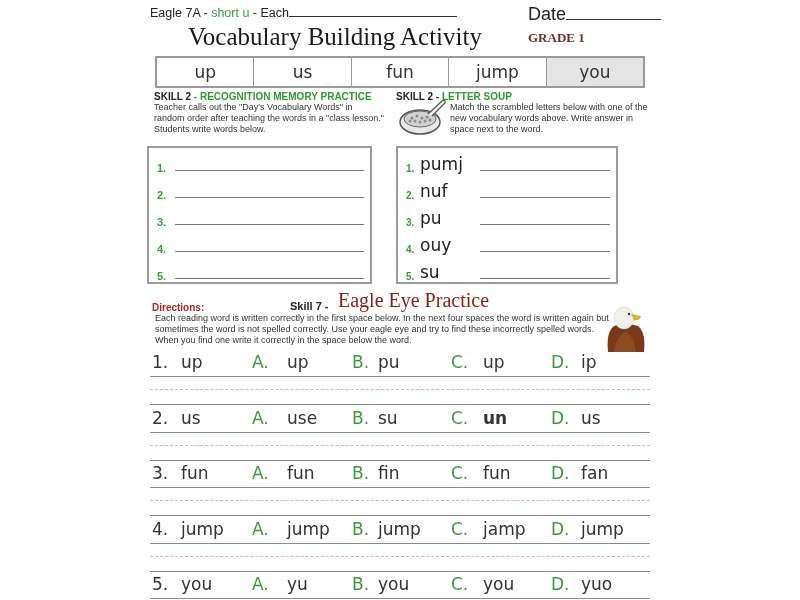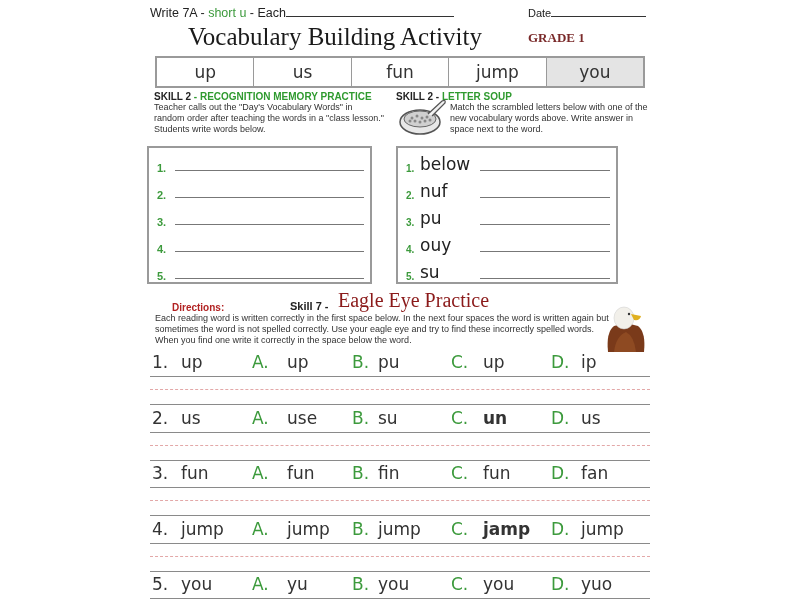--- a/index.html
+++ b/index.html
@@ -5,21 +5,21 @@
   html, body { margin: 0; padding: 0; }
   body {
     width: 800px; height: 600px; background: #ffffff; position: relative; overflow: hidden;
     font-family: "Liberation Sans", sans-serif; color: #222;
   }
   .abs { position: absolute; }
   
   .top-line { left: 150px; top: 4px; font-size: 12.5px; color: #222; white-space: nowrap; }
   .top-line .green { color: #3c9a3c; }
   .uline { display: inline-block; border-bottom: 1px solid #333; vertical-align: baseline; height: 12px; }
-  .date { left: 528px; top: 4px; font-size: 11px; white-space: nowrap; }
+  .date { left: 528px; top: 4px; font-size: 18px; white-space: nowrap; }
   .title { left: 188px; top: 23px; font-family: "Liberation Serif", serif; font-size: 25px; color: #1a1a1a; }
   .grade { left: 528px; top: 30px; font-family: "Liberation Serif", serif; font-size: 13px; font-weight: bold; color: #7a2a2a; }
 
   
   .wordbank { left: 155px; top: 56px; width: 490px; height: 32px; border: 2px solid #9a9a9a; display: flex; box-sizing: border-box; background: #fff; }
   .wordbank .cell { flex: 1; border-right: 1.5px solid #9a9a9a; display: flex; align-items: center; justify-content: center;
     font-family: "DejaVu Sans", sans-serif; font-size: 17px; color: #333; }
   .wordbank .cell:last-child { border-right: none; background: #e4e4e4; }
 
   
@@ -37,39 +37,39 @@
   .box1 { left: 147px; top: 146px; width: 225px; height: 138px; }
   .box2 { left: 396px; top: 146px; width: 222px; height: 138px; }
   .box-row { position: absolute; left: 8px; right: 6px; height: 22px; display: flex; align-items: flex-end; }
   .box-row .num { color: #3c9a3c; font-weight: bold; font-size: 11px; width: 16px; }
   .box-row .line { flex: 1; border-bottom: 1px solid #777; margin-bottom: 3px; margin-left: 2px; }
   .box2 .box-row .num { font-size: 10px; width: 14px; }
   .box2 .box-row .word { font-family: "DejaVu Sans", sans-serif; font-size: 17px; color: #222; width: 60px; line-height: 20px; }
   .box2 .box-row .line { margin-left: 0; }
 
   
-  .dir-label { left: 172px; top: 302px; font-size: 10px; font-weight: bold; color: #b22222; }
+  .dir-label { left: 152px; top: 302px; font-size: 10px; font-weight: bold; color: #b22222; }
   .s3label { left: 290px; top: 300px; font-size: 11px; font-weight: bold; color: #222; white-space: nowrap; }
   .s3title { left: 338px; top: 289px; font-family: "Liberation Serif", serif; font-size: 20px; color: #8b1a1a; white-space: nowrap; }
   .s3desc { left: 155px; top: 313px; width: 460px; font-size: 9px; line-height: 11px; color: #333; }
   .eagle { left: 604px; top: 302px; width: 44px; height: 50px; }
 
   .practice { left: 150px; top: 350px; width: 500px; }
   .prow { position: absolute; left: 0; width: 500px; height: 55px; }
   .prow .words { position: absolute; top: 0; left: 0; width: 500px; height: 24px; font-family: "DejaVu Sans", sans-serif; font-size: 17px; color: #333; }
   .prow .words span { position: absolute; top: 2px; white-space: nowrap; }
   .prow .words .ltr { color: #3c9a3c; }
   .prow .solid { position: absolute; left: 0; width: 500px; border-top: 1px solid #8a8a8a; }
   .prow .dots { position: absolute; left: 0; width: 500px; border-top: 1px dashed #e3a8a8; }
 </style>
 </head>
 <body>
 
 <div class="abs top-line">
-  <span>Write 7A</span><span> - </span><span class="green">short u</span><span> - Each</span><span class="uline" style="width:168px;"></span>
+  <span>Eagle 7A</span><span> - </span><span class="green">short u</span><span> - Each</span><span class="uline" style="width:168px;"></span>
 </div>
 <div class="abs date">
   <span>Date</span><span class="uline" style="width:95px;"></span>
 </div>
 <div class="abs title">Vocabulary Building Activity</div>
 <div class="abs grade">GRADE 1</div>
 
 <div class="abs wordbank">
   <div class="cell">up</div>
   <div class="cell">us</div>
@@ -125,21 +125,21 @@
         <circle cx="12" cy="23" r="1.5"></circle>
     </g>
     <path d="M30 16 L44 3 Q48 1 47 5 L34 18" fill="#f2f2f2" stroke="#555" stroke-width="1.3"></path>
   </svg>
 </div>
 <div class="abs skill-desc s2d">Match the scrambled letters below with one of the new vocabulary words above. Write answer in space next to the word.</div>
 
 <div class="abs box box2">
   <div class="box-row" style="top:4px;">
       <span class="num">1.</span>
-      <span class="word">below</span>
+      <span class="word">pumj</span>
       <span class="line"></span>
     </div>
   <div class="box-row" style="top:31px;">
       <span class="num">2.</span>
       <span class="word">nuf</span>
       <span class="line"></span>
     </div>
   <div class="box-row" style="top:58px;">
       <span class="num">3.</span>
       <span class="word">pu</span>
@@ -229,21 +229,21 @@
 
   <div class="prow" style="top:167px;">
     <div class="words">
       <span style="left:2px;">4.</span>
       <span style="left:31px;">jump</span>
       <span class="ltr" style="left:102px;">A.</span>
       <span style="left:137px;">jump</span>
       <span class="ltr" style="left:202px;">B.</span>
       <span style="left:228px;">jump</span>
       <span class="ltr" style="left:301px;">C.</span>
-      <span style="left:333px;font-weight:bold;">jamp</span>
+      <span style="left:333px;">jamp</span>
       <span class="ltr" style="left:401px;">D.</span>
       <span style="left:431px;">jump</span>
     </div>
     <div class="solid" style="top:26px;"></div>
     <div class="dots" style="top:39px;"></div>
     <div class="solid" style="top:54px;"></div>
   </div>
 
   <div class="prow" style="top:222px;">
     <div class="words">

